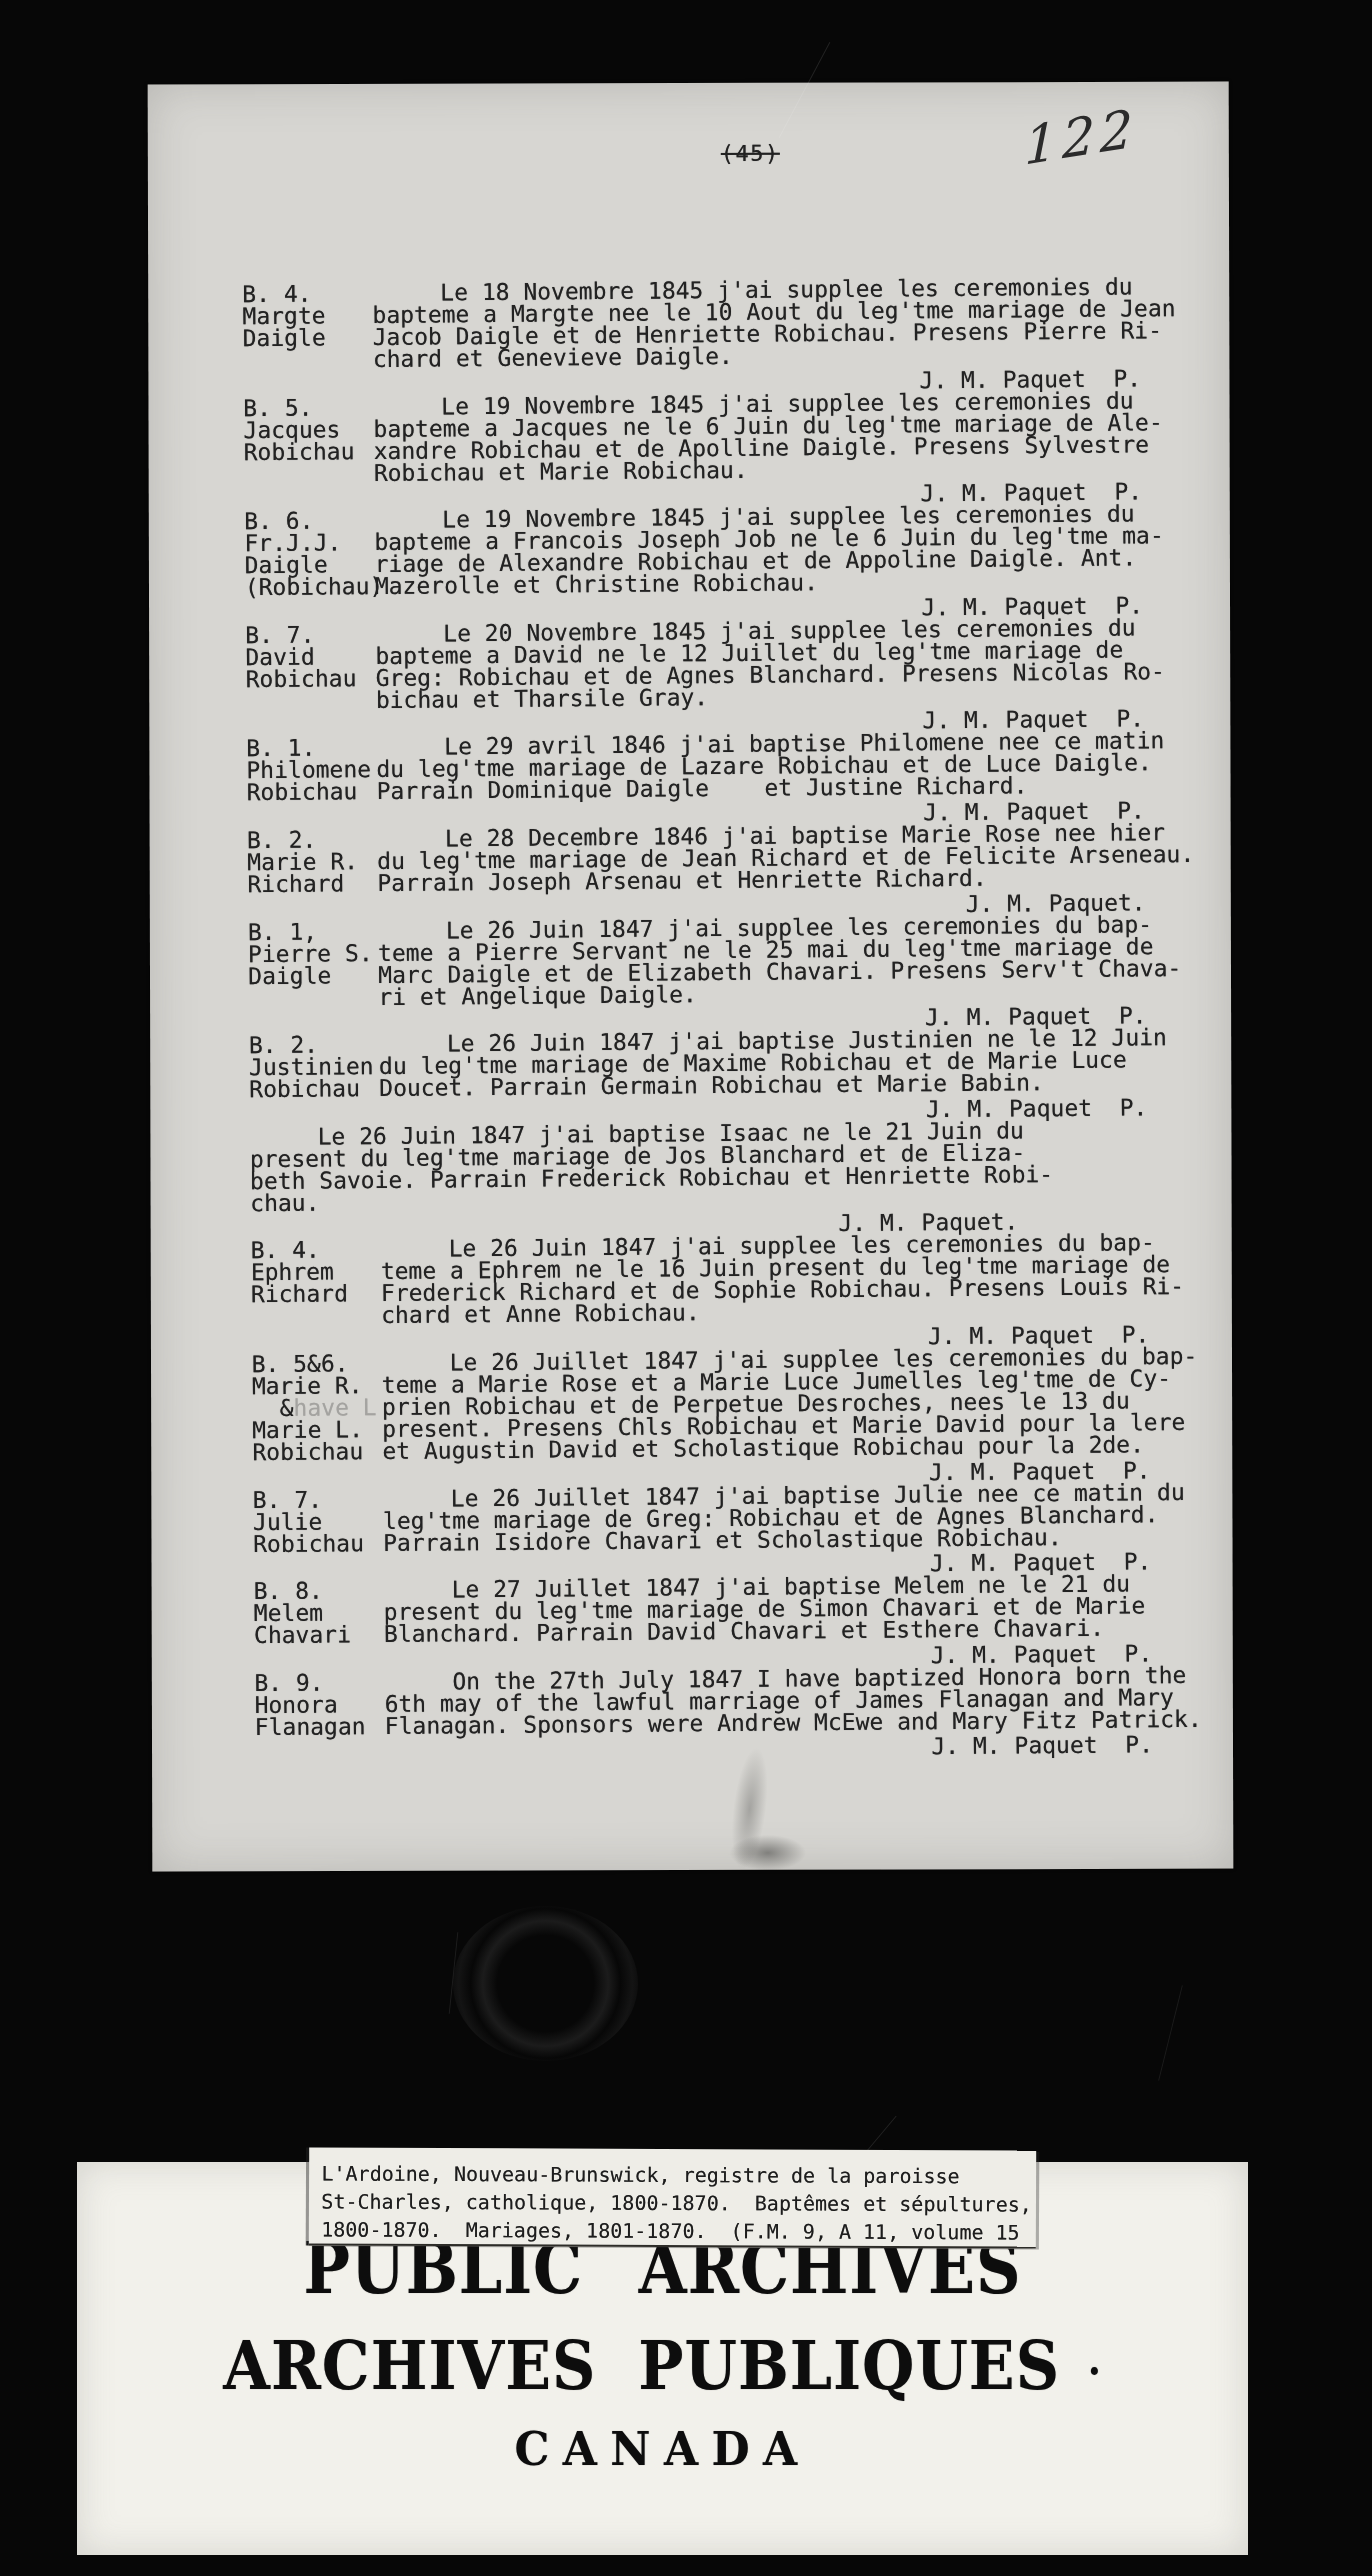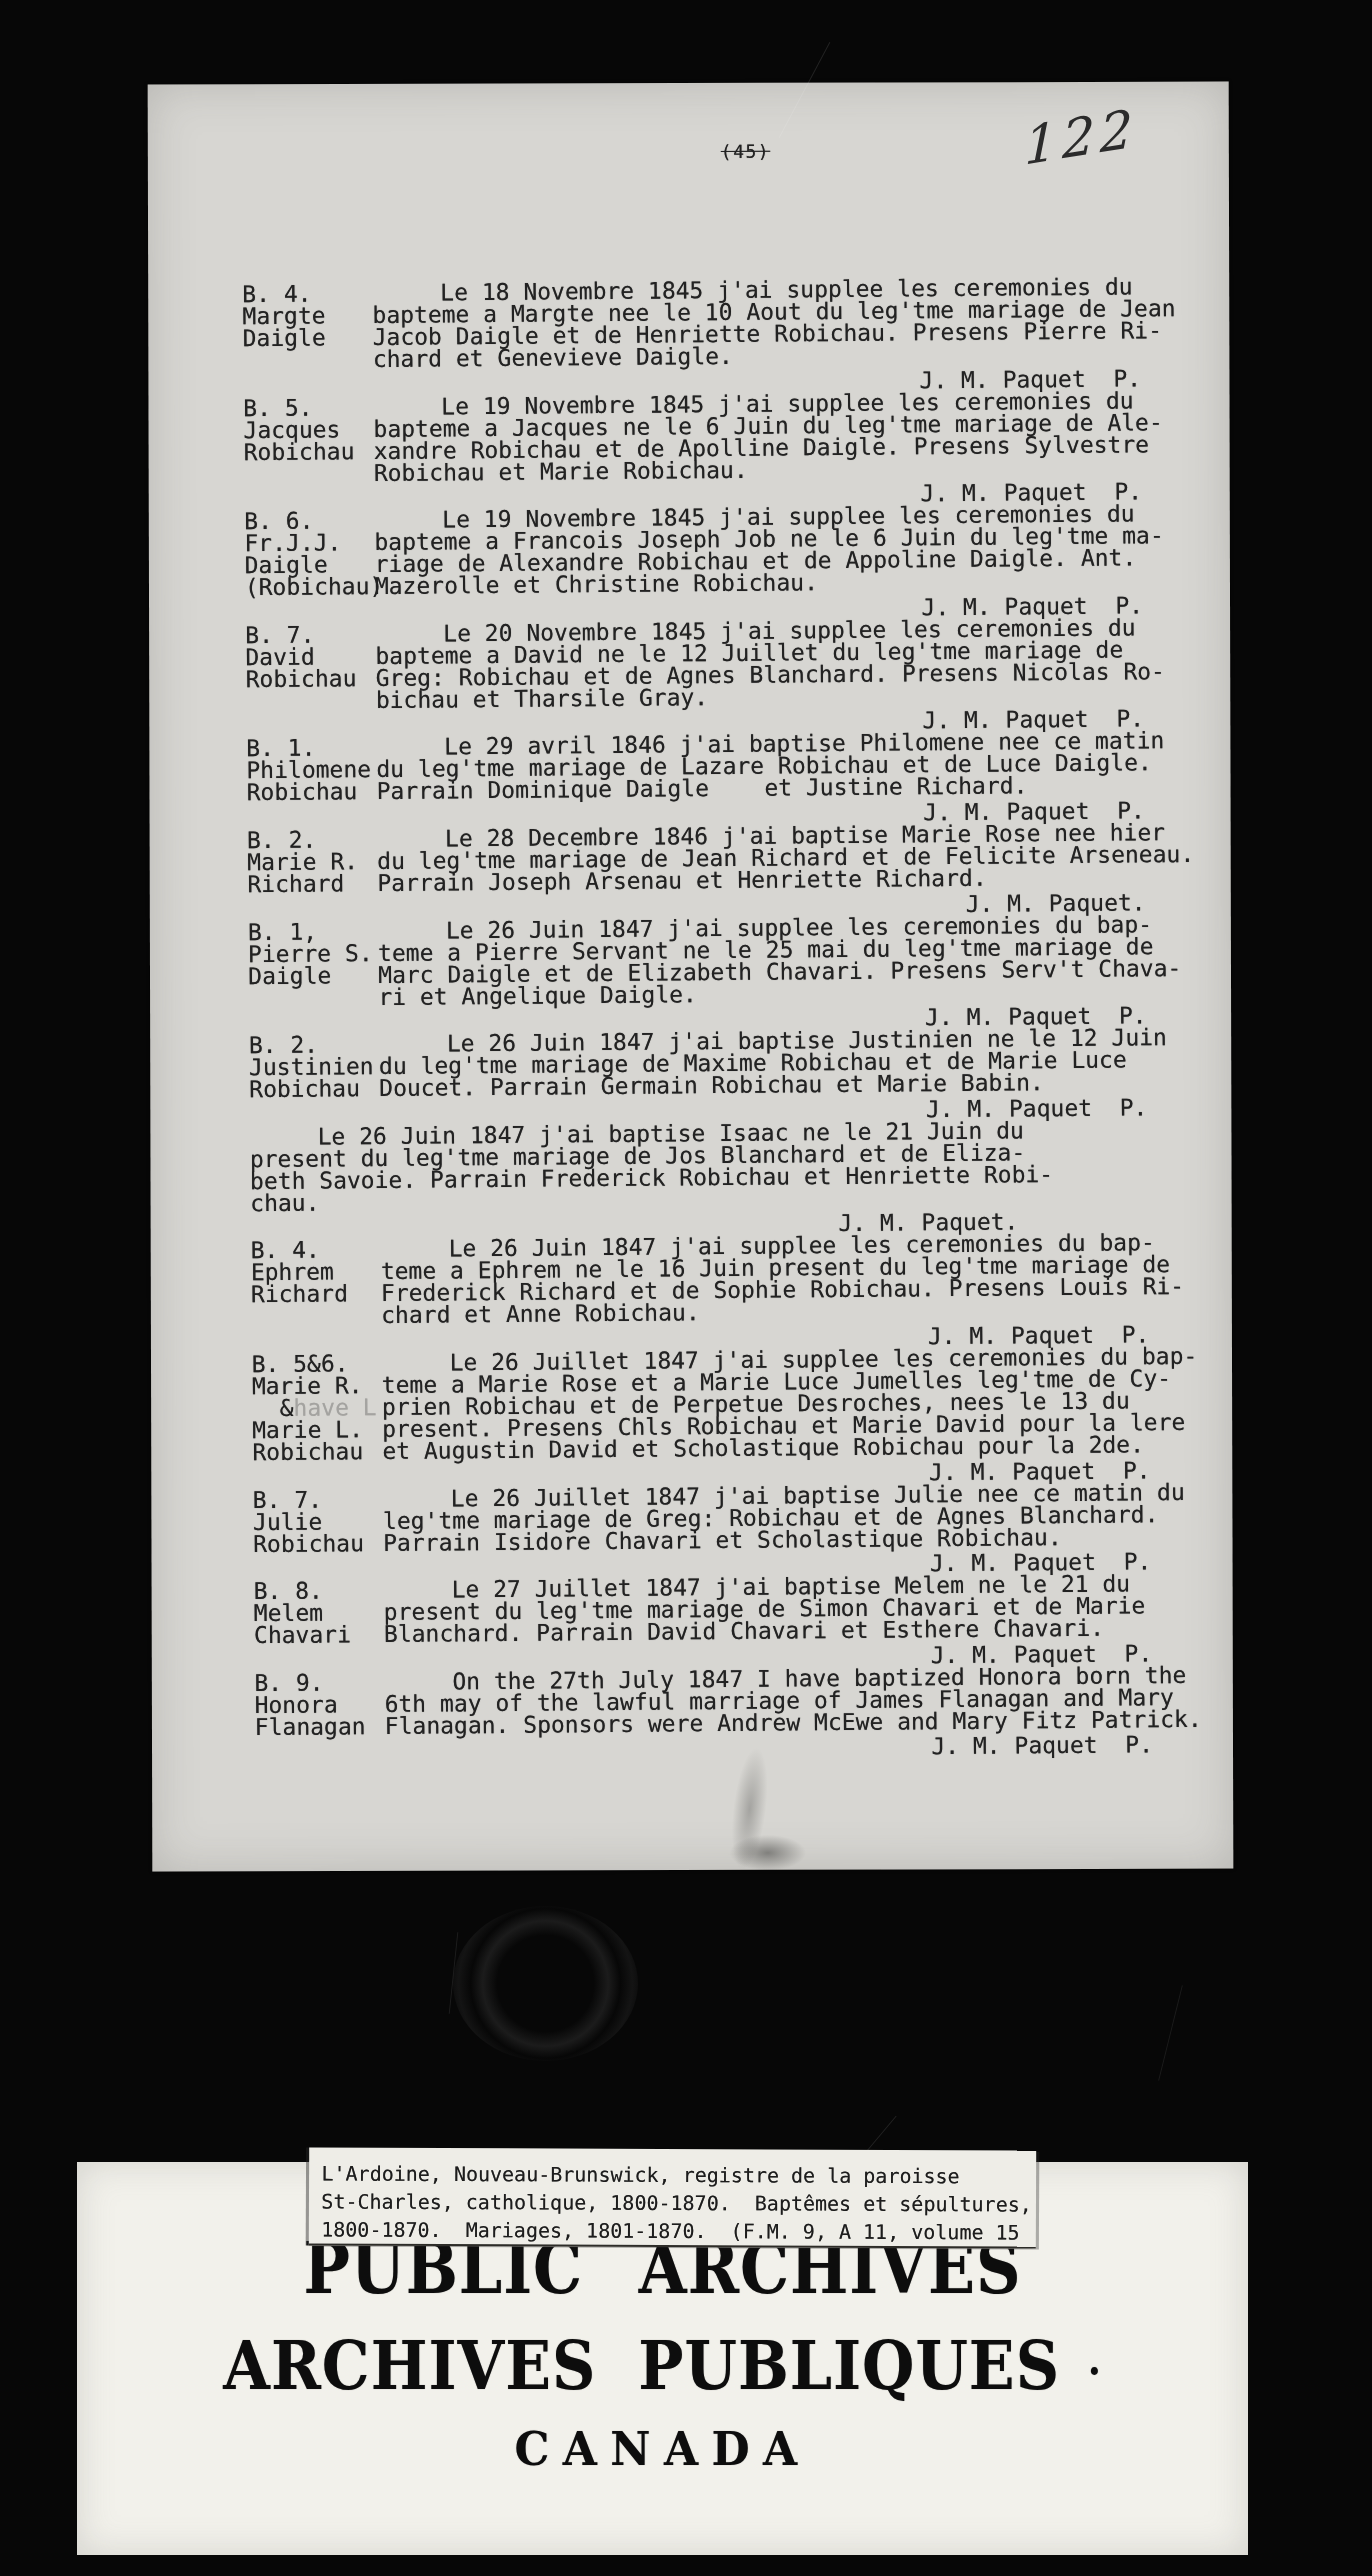--- a/index.html
+++ b/index.html
@@ -3,21 +3,21 @@
 <meta charset="utf-8">
 <style>
   html,body{margin:0;padding:0;background:#060606;}
   #stage{position:relative;width:1372px;height:2679px;background:#070707;overflow:hidden;
          font-family:"DejaVu Sans Mono", monospace;}
   
   #doc-page{position:absolute;left:150px;top:83px;width:1081px;height:1787px;
             background:#d7d6d2;transform:rotate(-0.15deg);
             box-shadow:inset 0 0 46px rgba(90,90,88,.25), 0 0 3.1px rgba(0,0,0,.8);}
   .typed{color:#222;text-shadow:0 0 0.7px rgba(25,25,25,.6);}
-  #crossed-num{position:absolute;left:573px;top:58px;font-size:18px;
+  #crossed-num{position:absolute;left:573px;top:58px;font-size:22px;
                text-decoration:line-through;letter-spacing:1.5px;}
   #hand-num{position:absolute;left:876px;top:25px;font-family:"DejaVu Serif",serif;
             font-style:italic;font-size:52px;color:#2b2b2b;
             transform:rotate(-9deg) skewX(-10deg);letter-spacing:5.2px;}
   #records{position:absolute;left:94px;top:199px;width:948px;transform:rotate(-0.35deg);
            transform-origin:0 0;}
   .record{display:flex;}
   .labels{width:130px;flex:none;}
   .label-line,.body-line,.sig-line{white-space:pre;font-size:23px;line-height:22px;}
   .body{width:804px;flex:none;}

